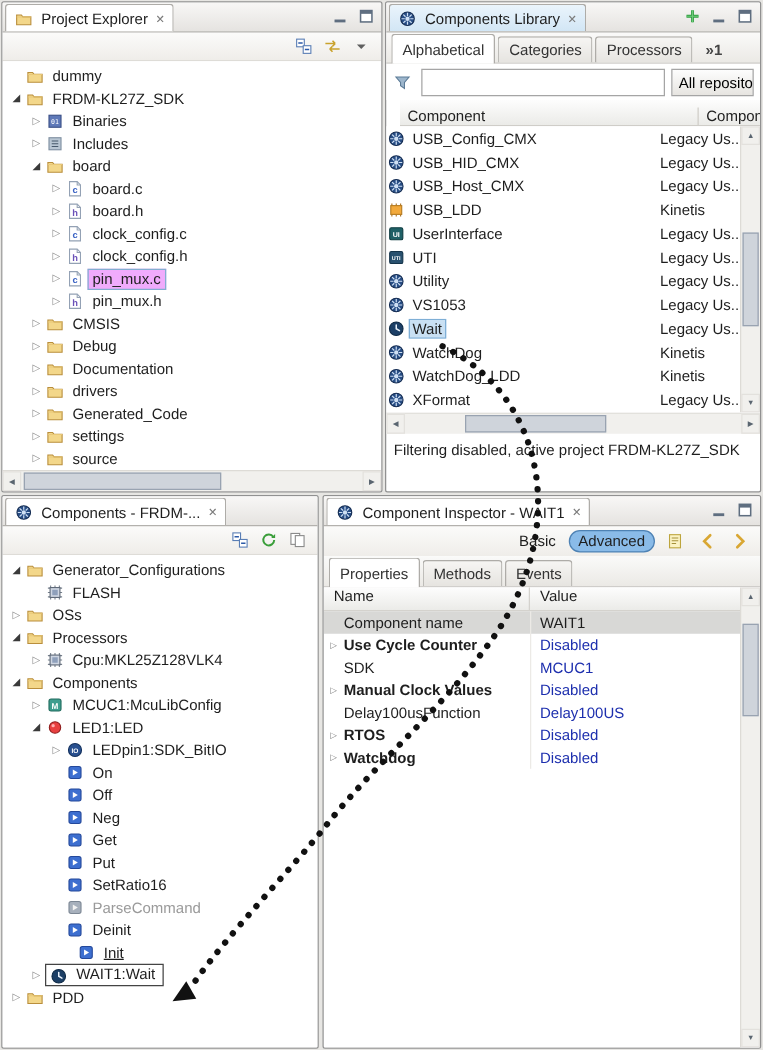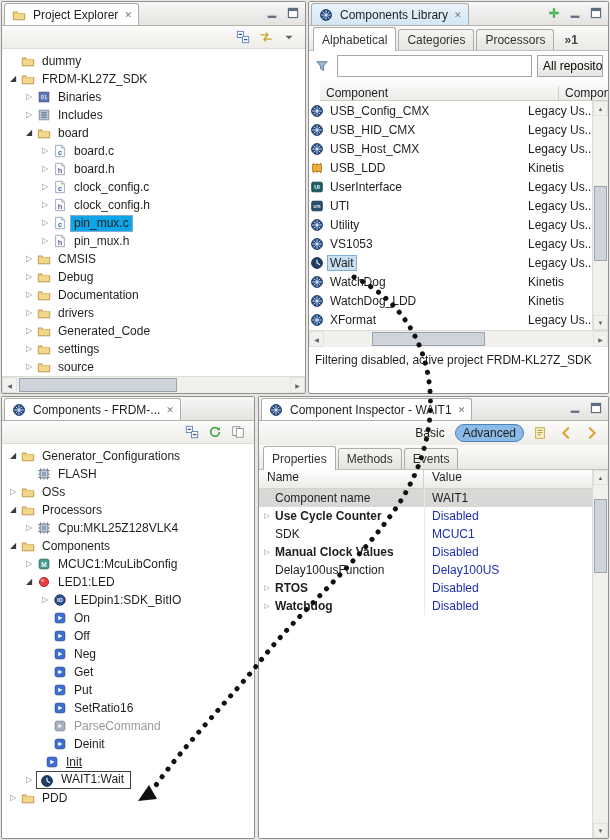--- a/index.html
+++ b/index.html
@@ -30,21 +30,21 @@
                 padding:0 5px;background:linear-gradient(#fbfbfa,#efede9);border-bottom:1px solid #dedcd7;}
   .tbtn{width:20px;height:18px;display:flex;align-items:center;justify-content:center;}
 
   .tree-area{flex:1;background:#fff;overflow:hidden;padding-top:3px;position:relative;}
   .trow{display:flex;align-items:center;height:18px;white-space:nowrap;}
   .arrow{width:14px;flex:0 0 14px;text-align:center;font-size:8px;color:#8b8b8b;line-height:18px;}
   .arrow.exp{color:#3a3a3a;}
   .ic{width:15px;height:15px;flex:0 0 15px;display:inline-flex;align-items:center;justify-content:center;margin-right:3px;}
   .ic svg{display:block;}
   .tlabel{padding:0 3px;border:1px solid transparent;line-height:15px;}
-  .tlabel.sel{background:#0ea5e9;border-color:#84aed1;}
+  .tlabel.sel{background:#f0abfc;border-color:#84aed1;}
   .tlabel.dis{color:#9a9a9a;}
   .dropbox{display:flex;align-items:flex-end;border:1px solid #444;padding:0 2px;height:16px;}
 
   .hscroll{flex:0 0 16px;display:flex;background:#f1f0ed;border-top:1px solid #dddbd6;}
   .vscroll{position:absolute;right:0;top:0;bottom:0;width:15px;background:#f1f0ed;
            border-left:1px solid #dddbd6;display:flex;flex-direction:column;}
   .sb-btn{flex:0 0 15px;display:flex;align-items:center;justify-content:center;
           font-size:6px;color:#5a6570;background:#f1f0ed;border:1px solid #e3e1dd;box-sizing:border-box;}
   .sb-track{flex:1;position:relative;}
   .sb-thumb{position:absolute;background:#cfd4db;border:1px solid #99a3b1;box-sizing:border-box;}
@@ -780,21 +780,21 @@
       <div class="trow" style="padding-left: 36px;">
         <span class="arrow"></span>
         <span class="ic">
           <svg width="14" height="14" viewBox="0 0 16 16">
             <rect x="2.5" y="2.5" width="11" height="11" rx="2" fill="#3d6fd0" stroke="#24489a"></rect>
             <path d="M6 5.3l4.6 2.7L6 10.7z" fill="#fff"></path>
           </svg>
         </span>
         <span class="tlabel">Deinit</span>
       </div>
-      <div class="trow" style="padding-left: 28px; text-decoration: underline;">
+      <div class="trow" style="padding-left: 45px; text-decoration: underline;">
         <span class="arrow"></span>
         <span class="ic">
           <svg width="14" height="14" viewBox="0 0 16 16">
             <rect x="2.5" y="2.5" width="11" height="11" rx="2" fill="#3d6fd0" stroke="#24489a"></rect>
             <path d="M6 5.3l4.6 2.7L6 10.7z" fill="#fff"></path>
           </svg>
         </span>
         <span class="tlabel">Init</span>
       </div>
       <div class="trow" style="padding-left: 20px;">

